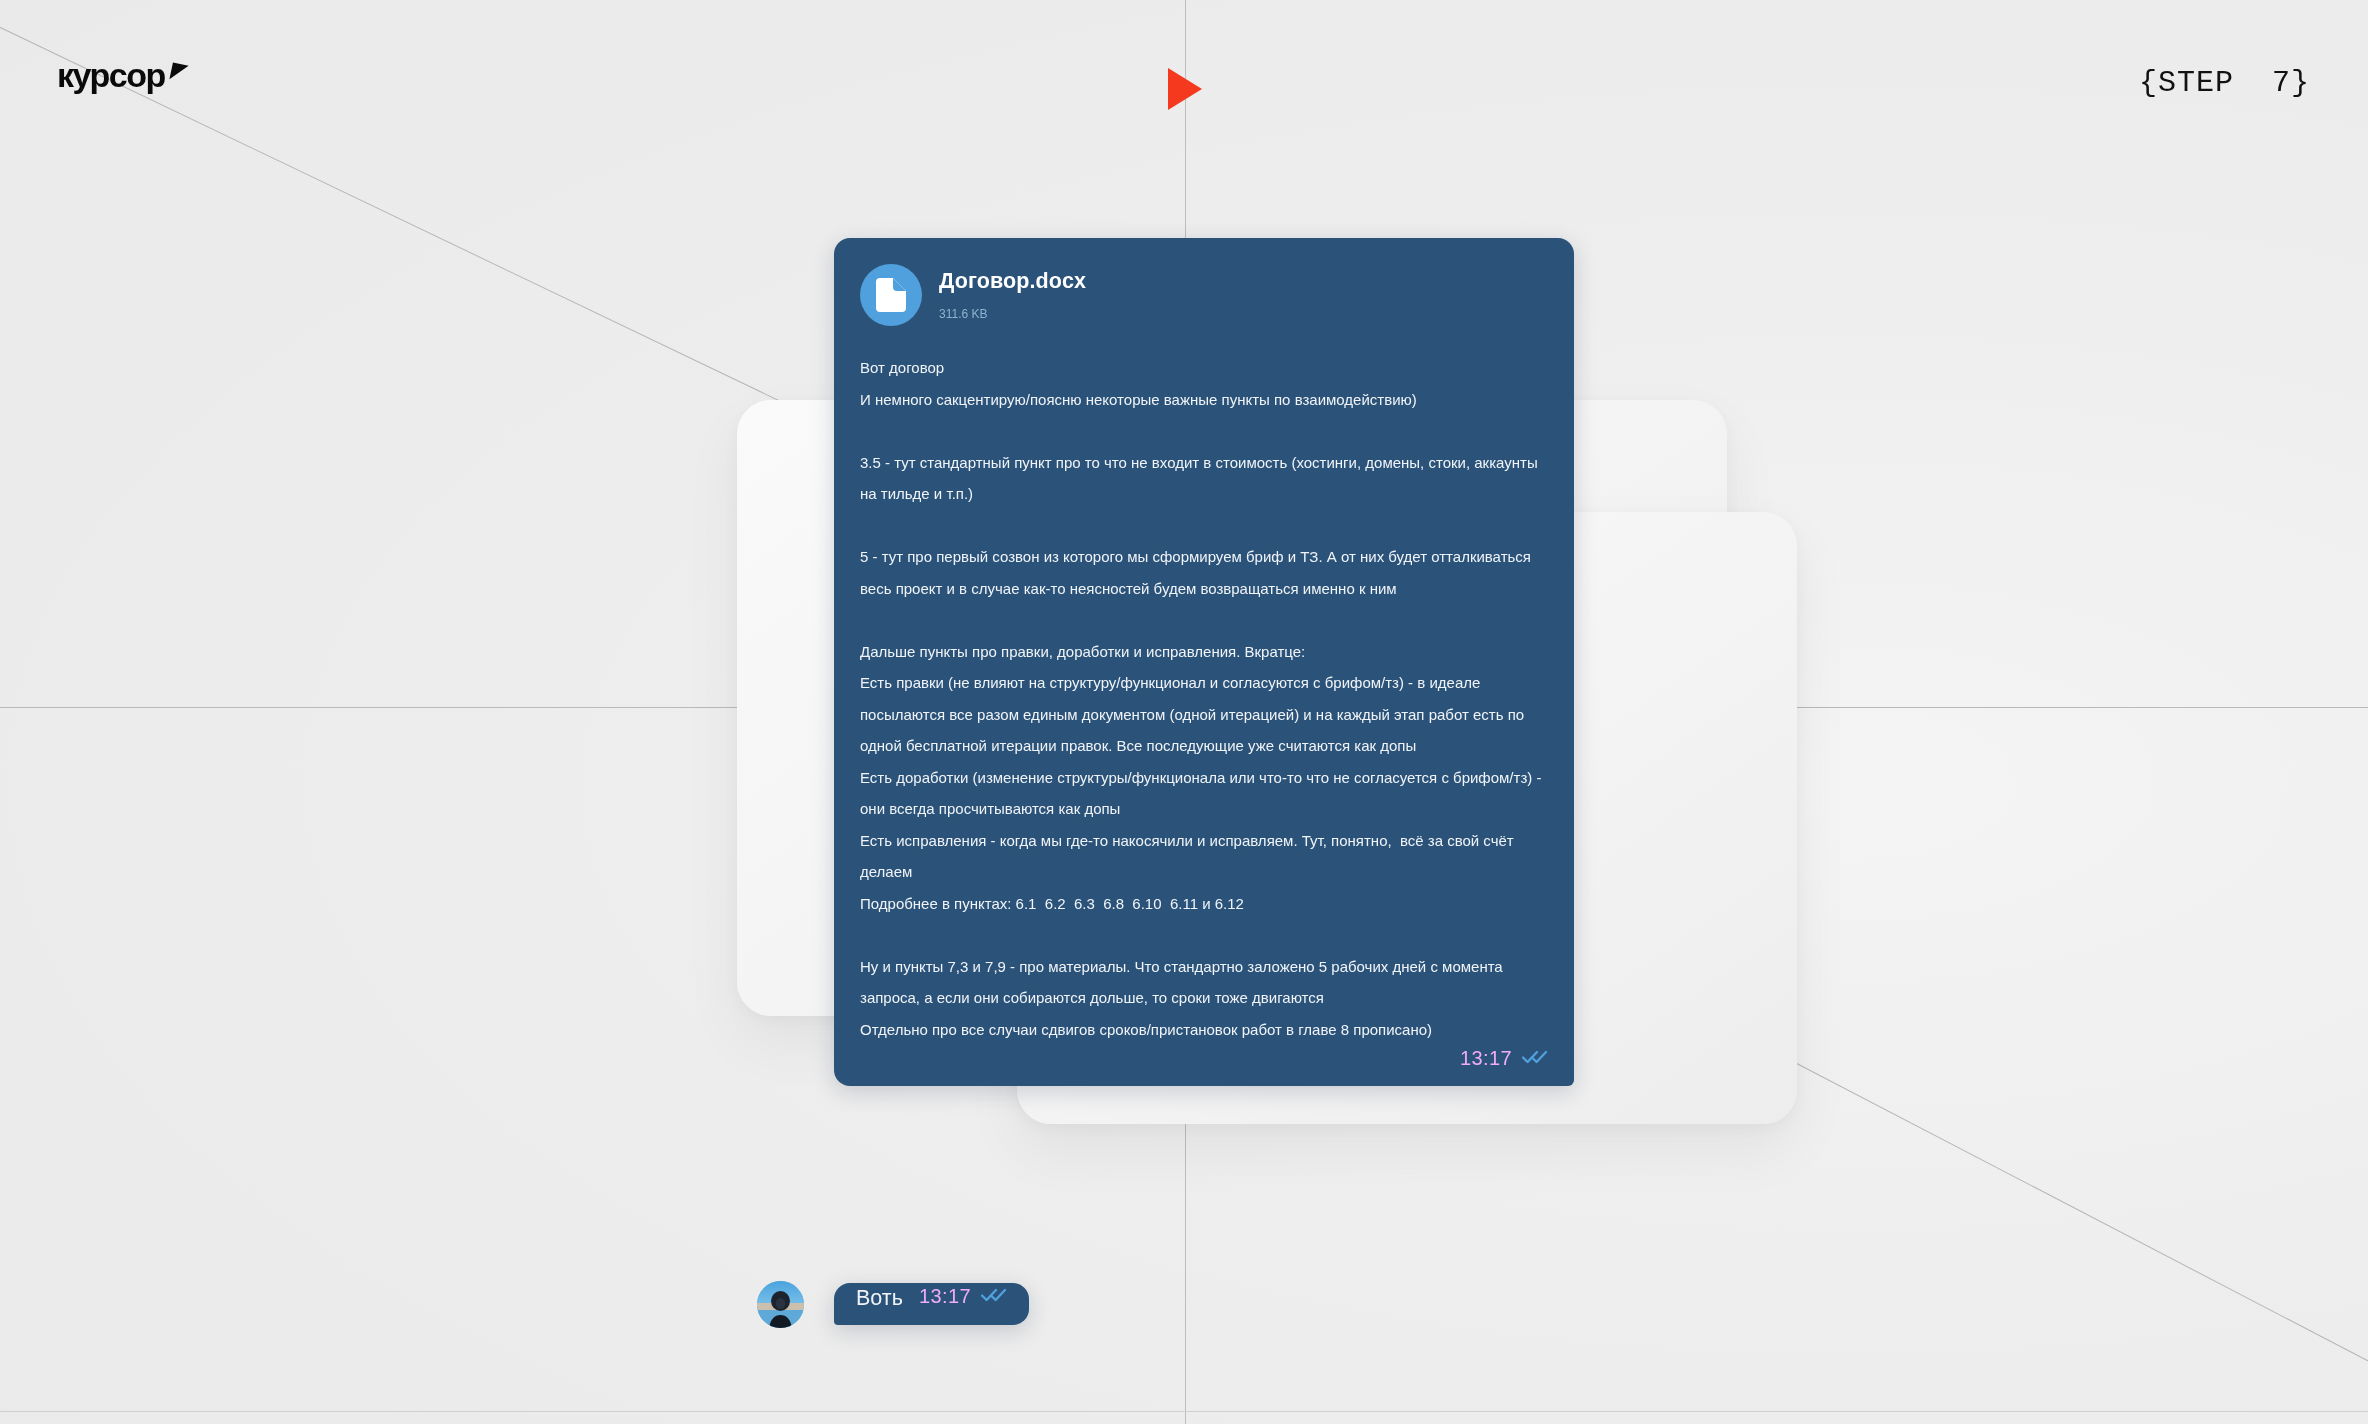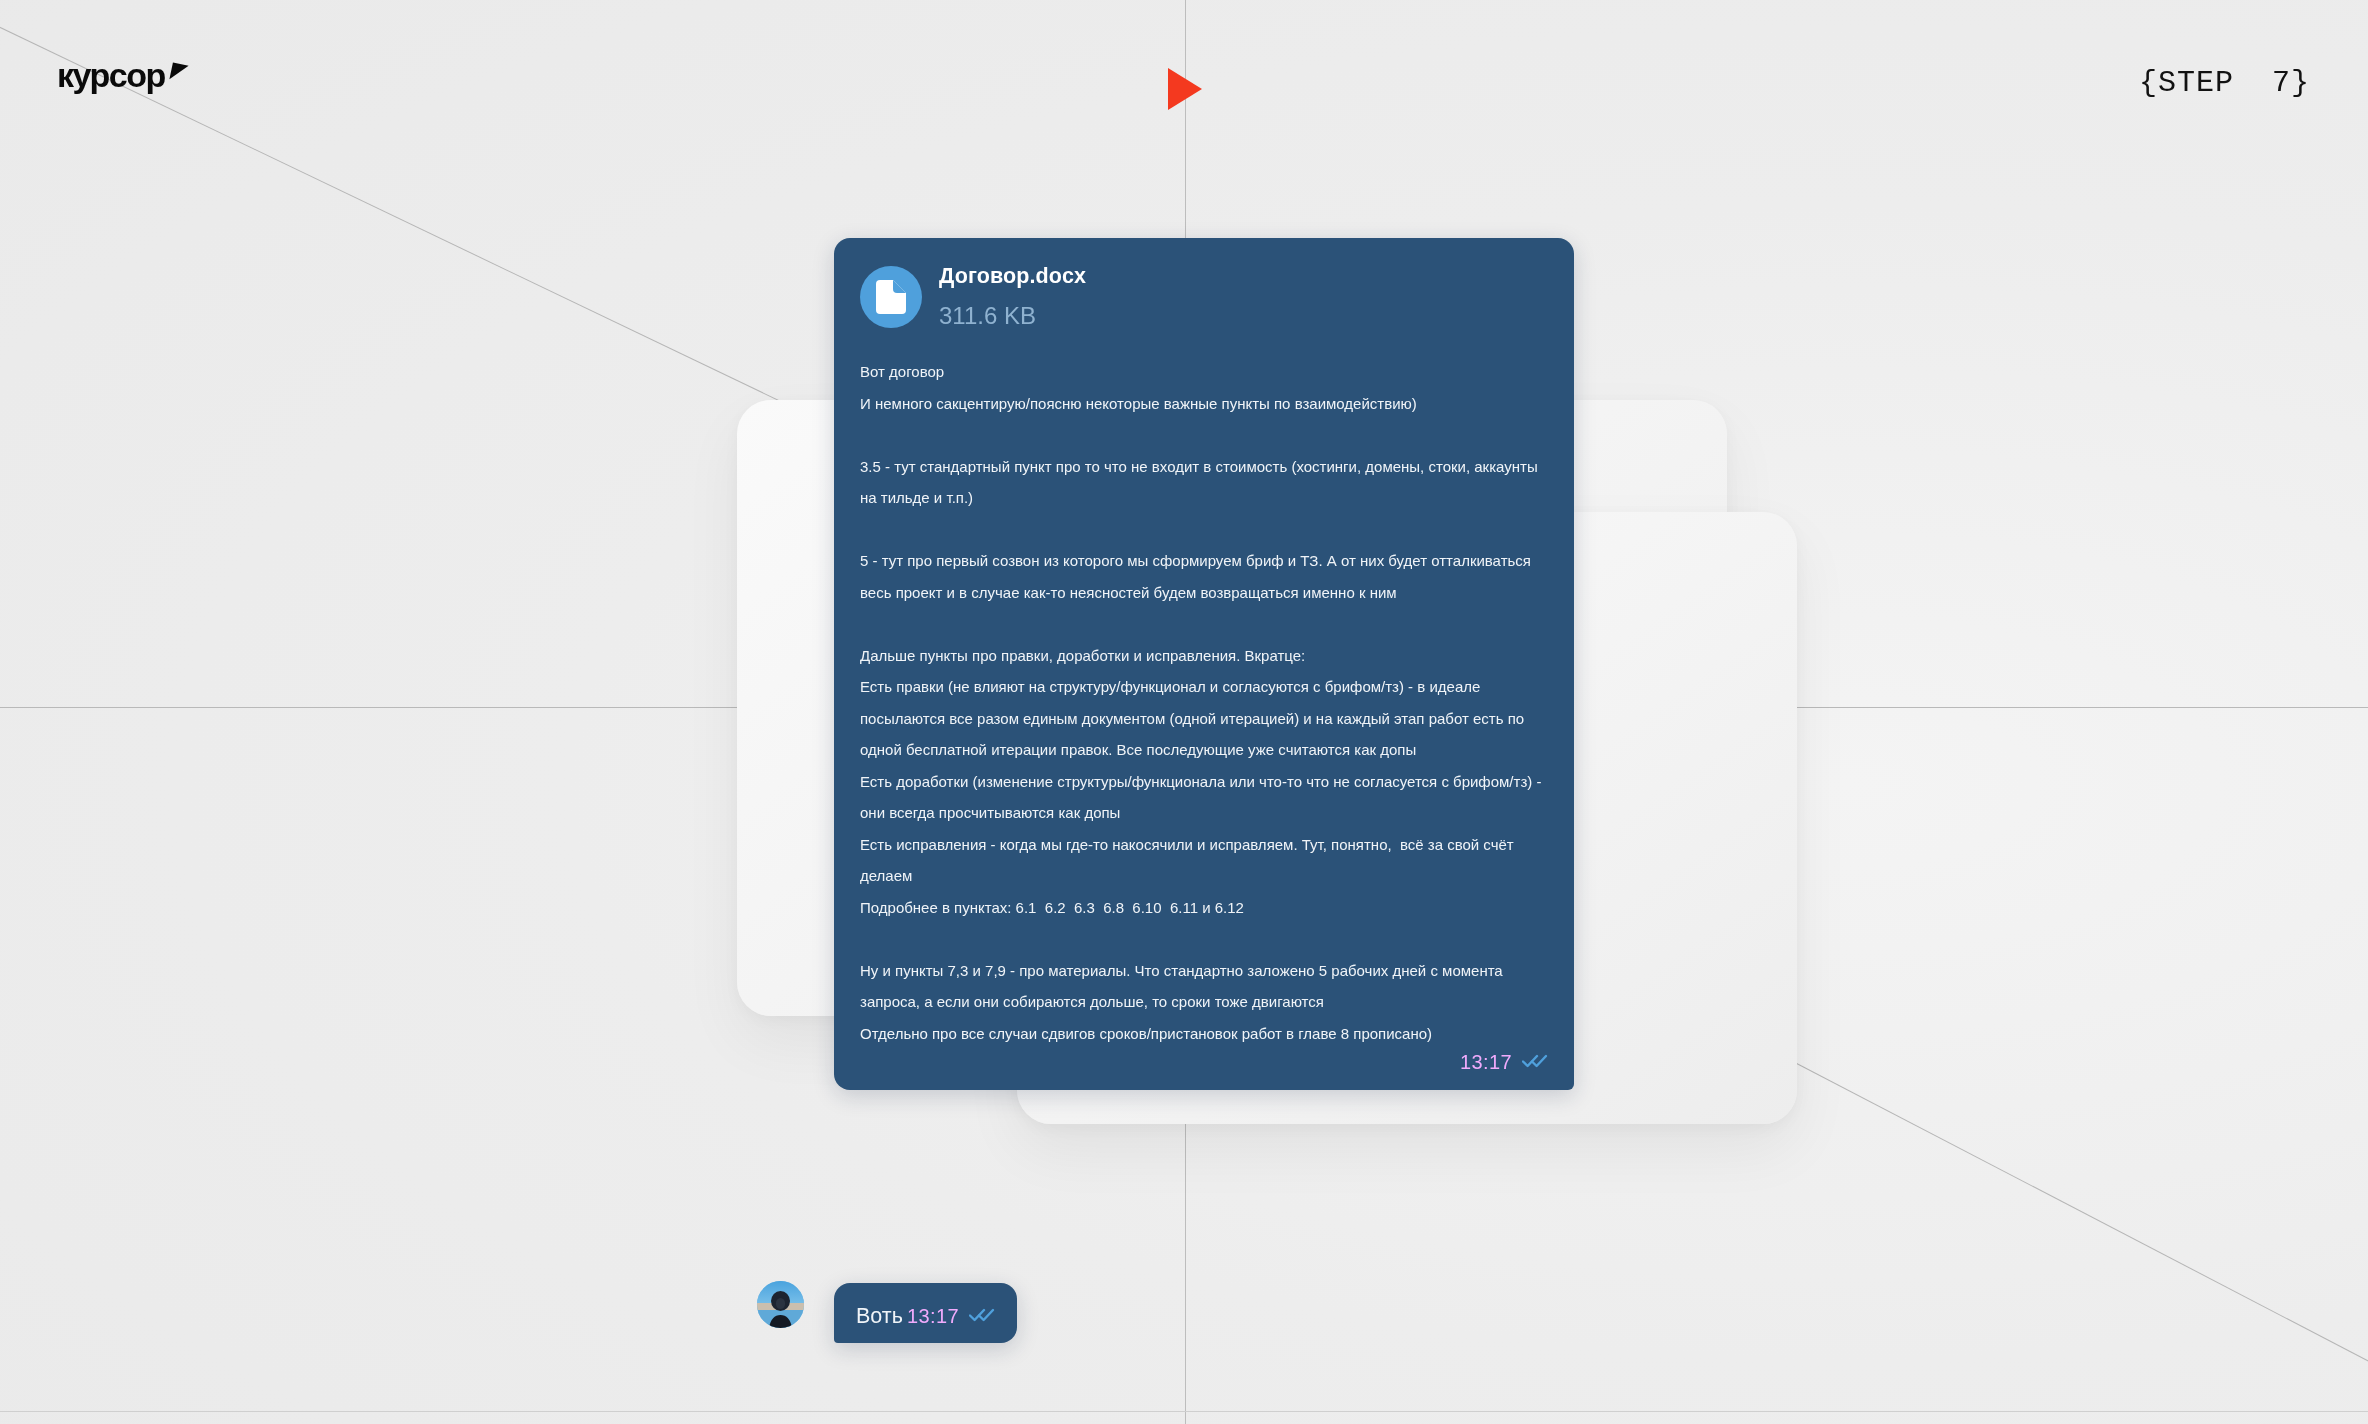--- a/index.html
+++ b/index.html
@@ -168,21 +168,21 @@
   }
   #file-icon-circle svg { display: block; }
   #file-meta { display: flex; flex-direction: column; gap: 13px; }
   #file-name {
     font-size: 21.5px;
     font-weight: 700;
     color: #ffffff;
     letter-spacing: 0.1px;
   }
   #file-size {
-    font-size: 24px;
+    font-size: 12px;
     color: #8fb2d0;
   }
 
   #msg-body {
     font-size: 15px;
     line-height: 31.5px;
     color: #f0f4f8;
     white-space: pre-wrap;
     word-wrap: break-word;
   }
@@ -198,24 +198,24 @@
     font-size: 20px;
     color: #f0abfc;
     letter-spacing: 0.4px;
   }
   .checks { display: block; }
 
   
   #msg-short {
     left: 834px;
     top: 1283px;
-    padding: 20px 22px 13px 22px;
-    display: flex;
-    align-items: center;
-    gap: 4px;
+    padding: 2px 22px 13px 22px;
+    display: flex;
+    align-items: flex-start;
+    gap: 16px;
     border-bottom-left-radius: 4px;
   }
   #msg-short-text {
     font-size: 21.5px;
     color: #f0f4f8;
     line-height: 27px;
   }
   #msg-short .meta-row { margin-top: 0; }
 
   

